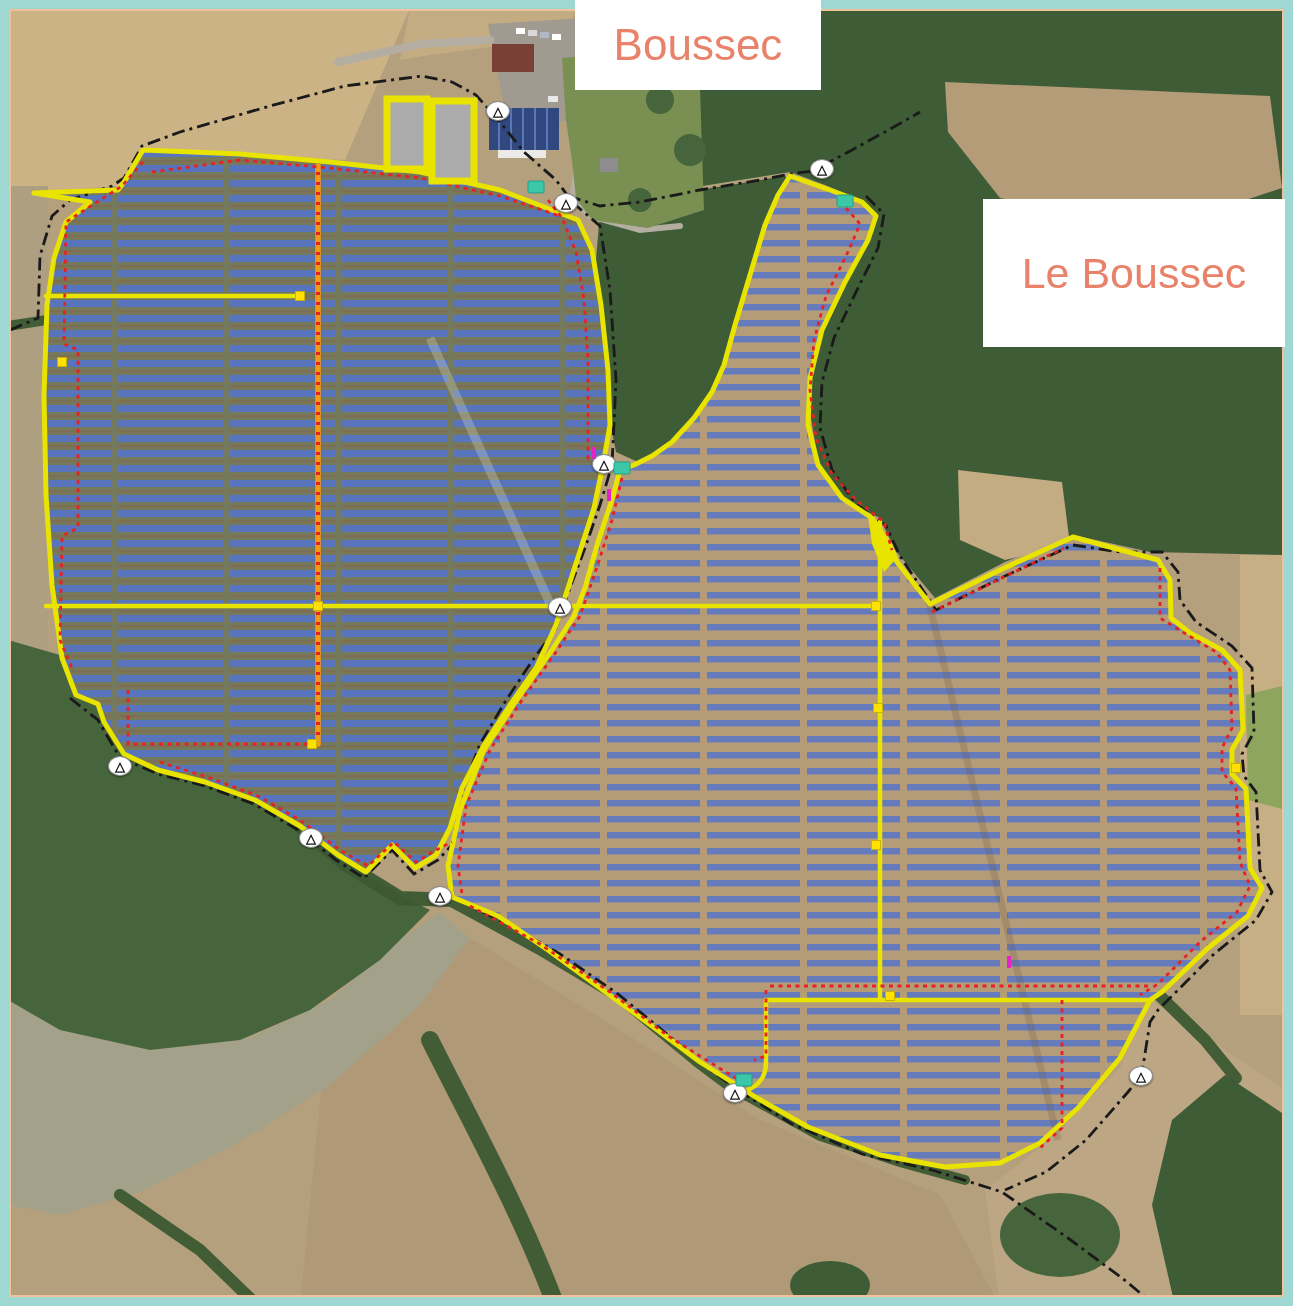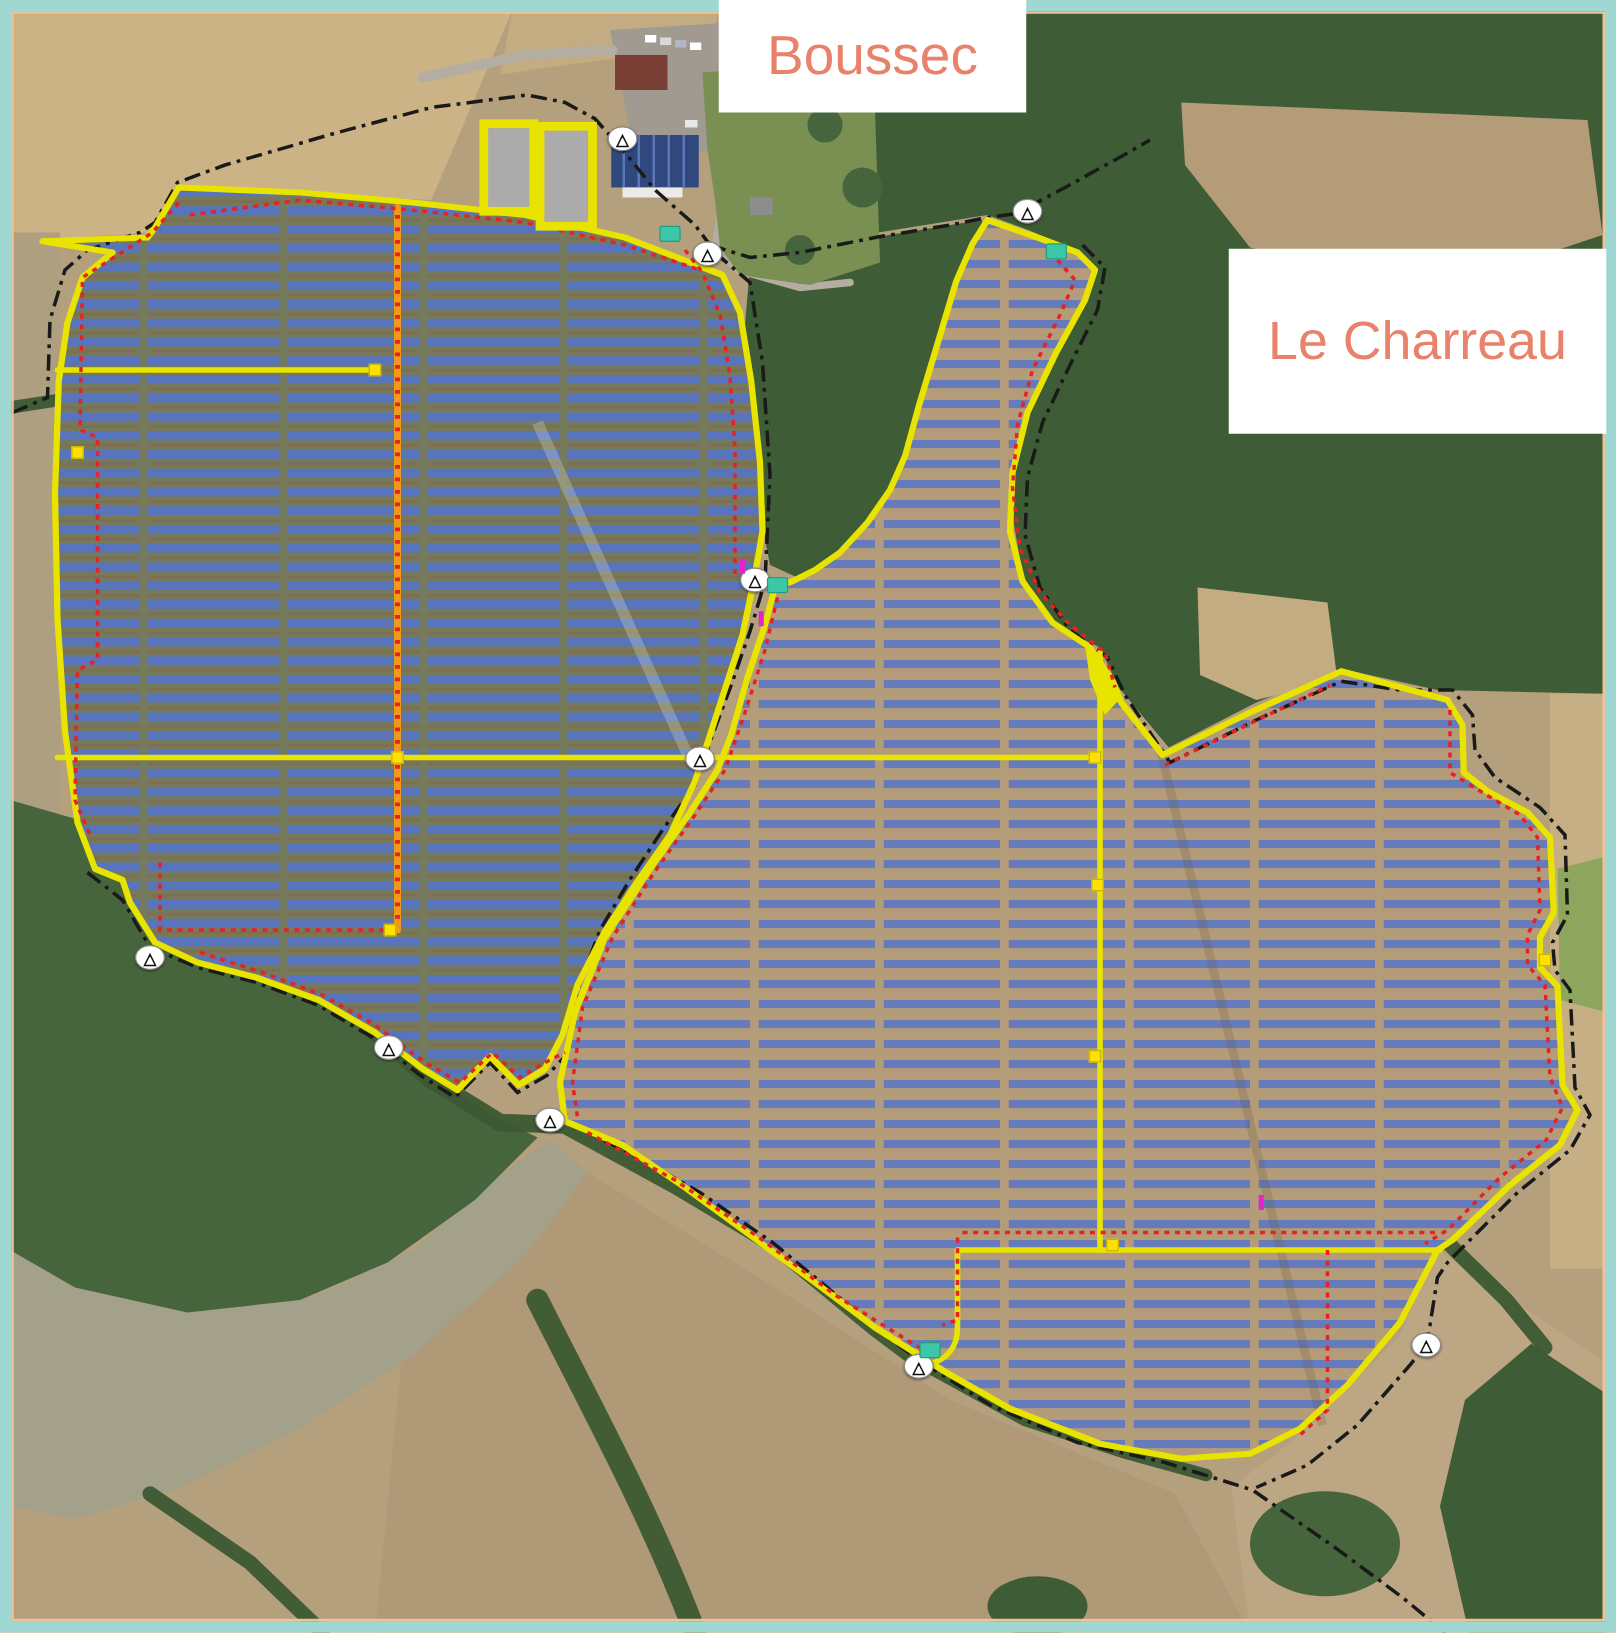--- a/index.html
+++ b/index.html
@@ -198,18 +198,18 @@
       <div class="mk node" style="left: 1236px; top: 768px;"></div>
       <div class="mk tick" style="left: 594px; top: 453px;"></div>
       <div class="mk tick" style="left: 609px; top: 495px;"></div>
       <div class="mk tick" style="left: 1009px; top: 962px;"></div>
     </div>
 
   <div class="place-label" id="label-boussec">
     <span>Boussec</span>
   </div>
   <div class="place-label" id="label-charreau">
-    <span>Le Charreau</span>
+    <span>Le Boussec</span>
   </div>
 
   <div class="frame-inner"></div>
   <div class="frame-outer"></div>
 </div>
 
 </body></html>

